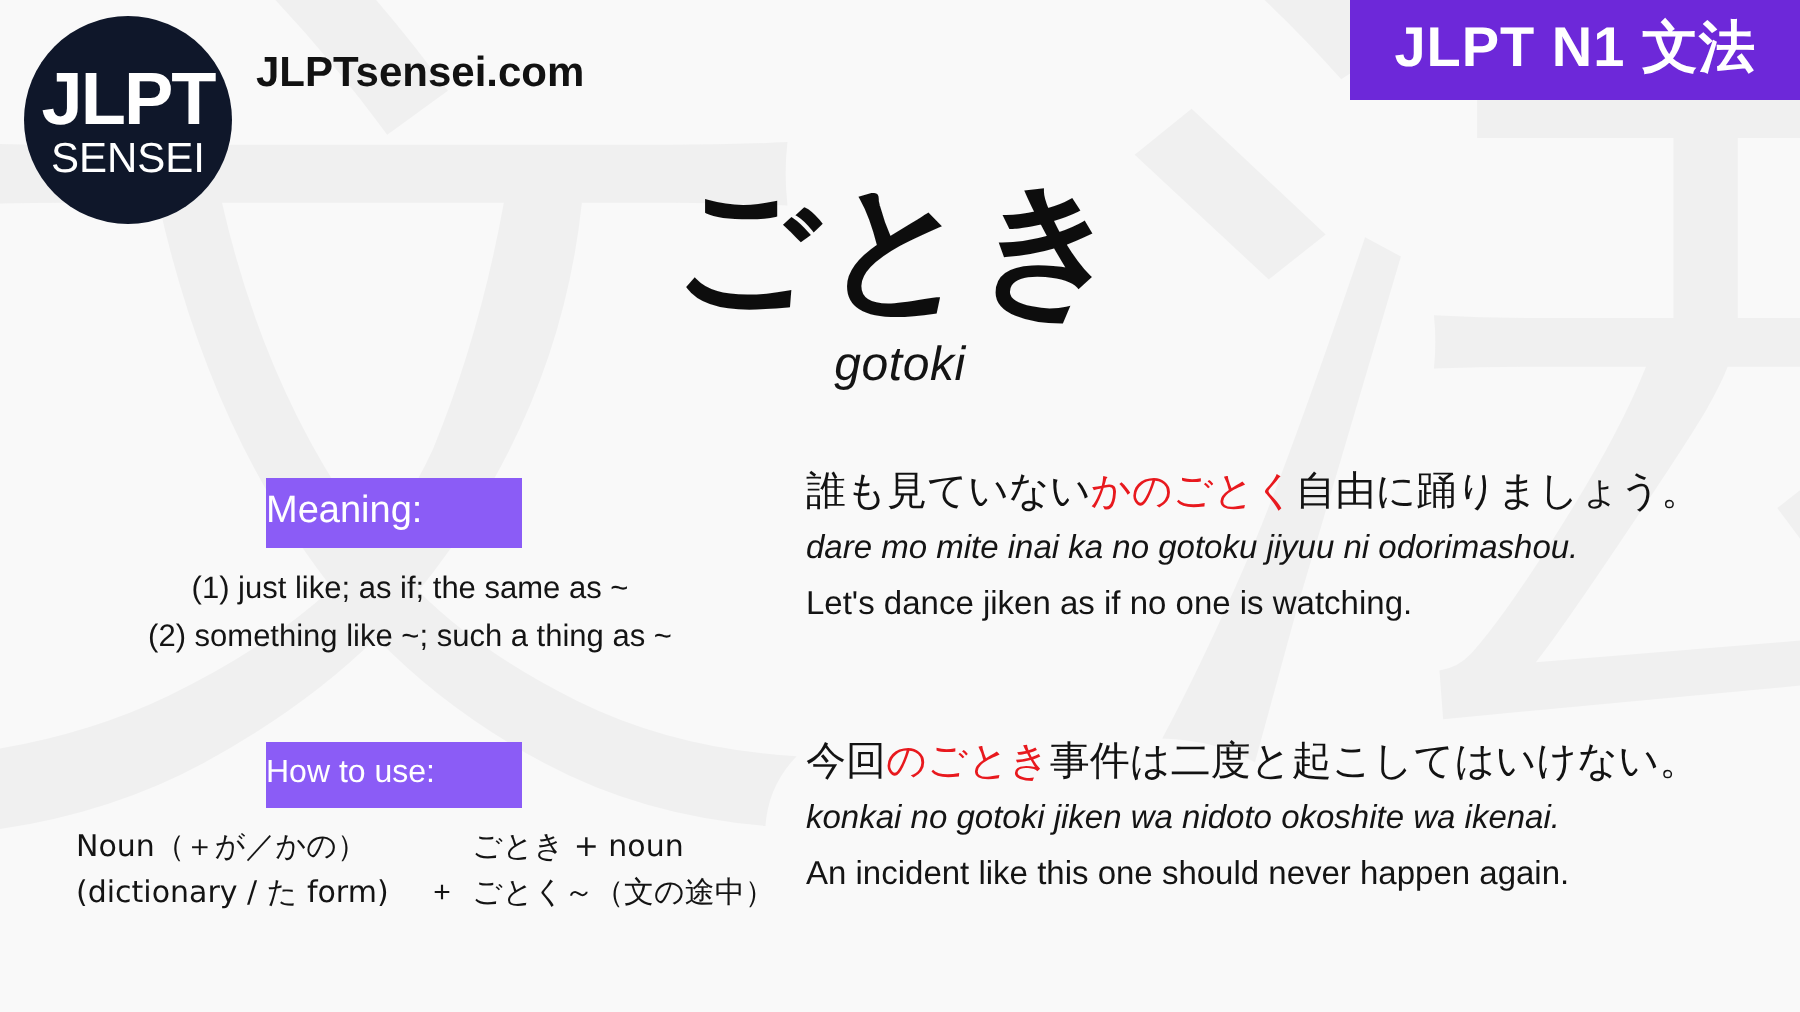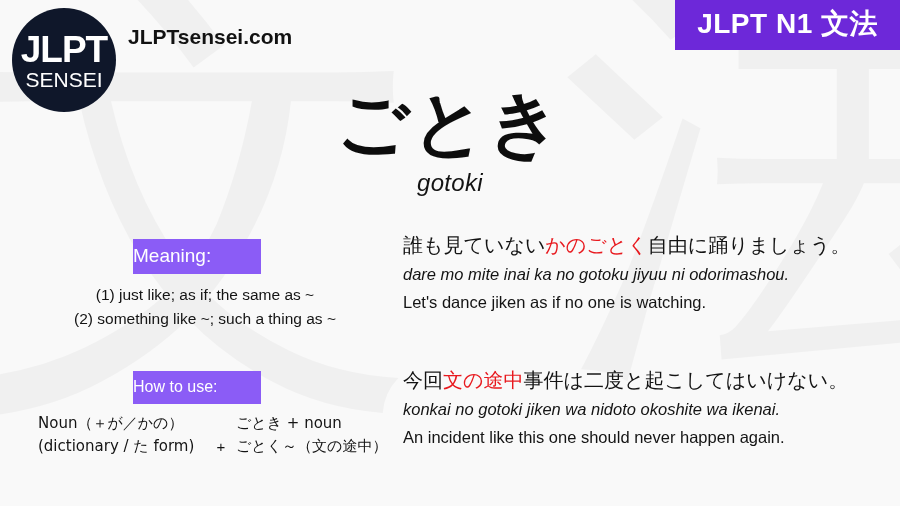--- a/index.html
+++ b/index.html
@@ -268,19 +268,19 @@
     </tbody>
       </table>
 
     <div class="example" id="example-1">
       <div class="ex-jp"><span>誰も見ていない</span><span class="hl">かのごとく</span><span>自由に踊りましょう。</span></div>
       <div class="ex-romaji">dare mo mite inai ka no gotoku jiyuu ni odorimashou.</div>
       <div class="ex-en">Let's dance jiken as if no one is watching.</div>
     </div>
 
     <div class="example" id="example-2">
-      <div class="ex-jp"><span>今回</span><span class="hl">文の途中</span><span>事件は二度と起こしてはいけない。</span></div>
+      <div class="ex-jp"><span>今回</span><span class="hl">のごとき</span><span>事件は二度と起こしてはいけない。</span></div>
       <div class="ex-romaji">konkai no gotoki jiken wa nidoto okoshite wa ikenai.</div>
       <div class="ex-en">An incident like this one should never happen again.</div>
     </div>
 
   </div>
 </div>
 
 </body></html>

